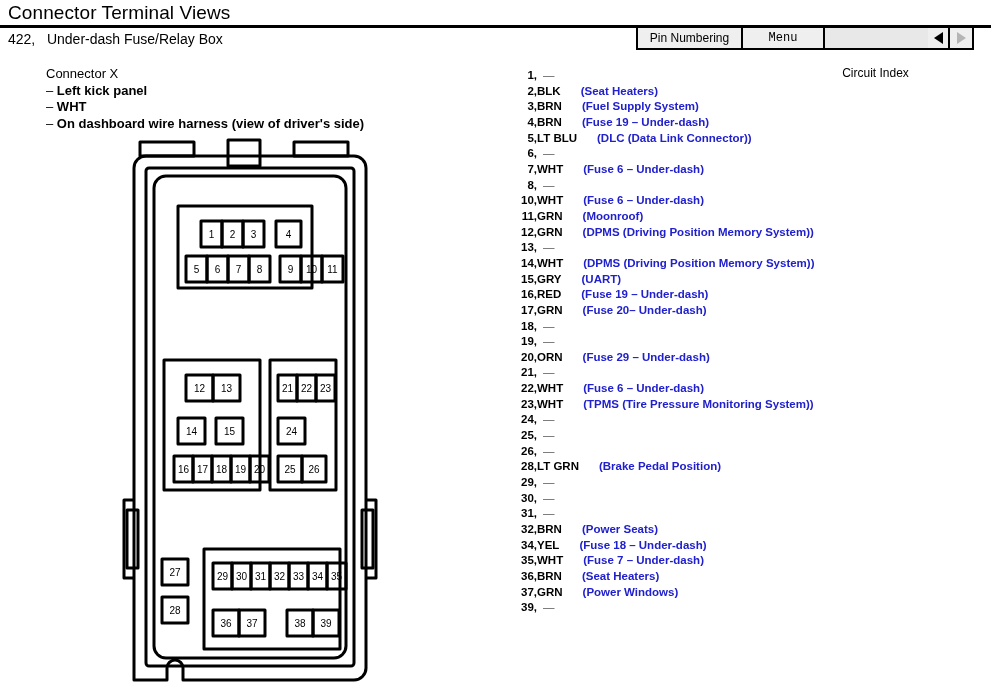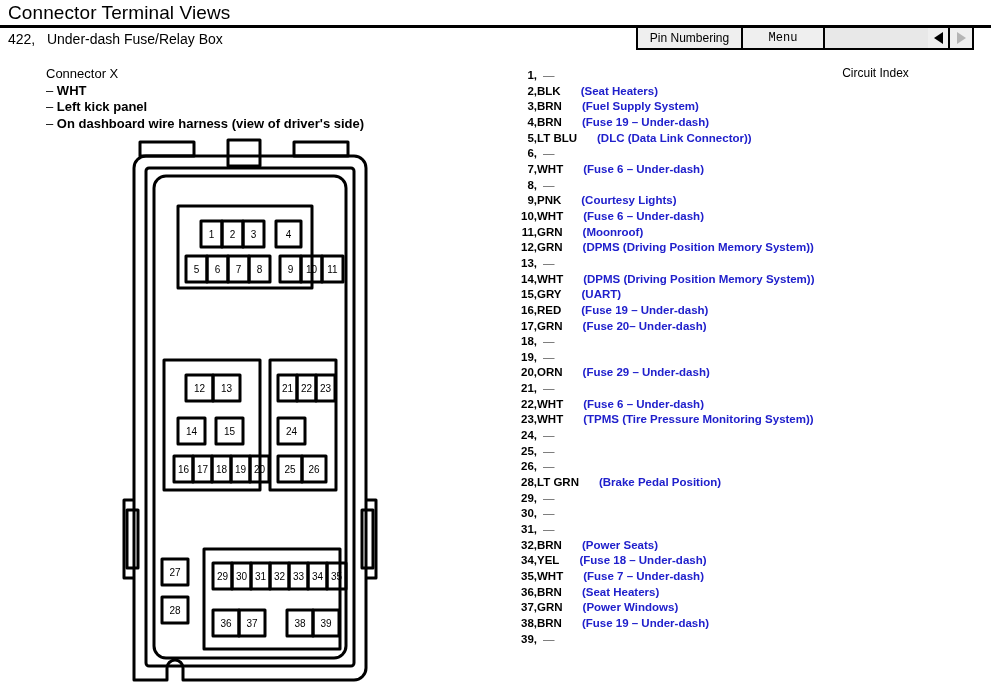--- a/index.html
+++ b/index.html
@@ -167,25 +167,25 @@
   </div>
   <div class="tb-arrow last">
     <span class="tri-right"></span>
   </div>
 </div>
 
 <div id="conn-desc">
   <div class="conn-title">Connector X</div>
   <div class="bullet">
     <span class="dash">–</span>
-    <span>WHT</span>
+    <span>Left kick panel</span>
   </div>
   <div class="bullet">
     <span class="dash">–</span>
-    <span>Left kick panel</span>
+    <span>WHT</span>
   </div>
   <div class="bullet">
     <span class="dash">–</span>
     <span>On dashboard wire harness (view of driver's side)</span>
   </div>
 </div>
 
 <div id="connector-drawing">
   <svg width="266" height="548" viewBox="0 0 266 548">
     <g fill="none" stroke="#000000" stroke-width="3" stroke-linejoin="round">
@@ -322,21 +322,20 @@
 
 <div id="pin-list">
     <div class="pin-row"><span class="pin-num">1,</span><span class="pin-empty">—</span></div>
     <div class="pin-row"><span class="pin-num">2,</span><span class="pin-color">BLK</span><span class="pin-desc">(Seat Heaters)</span></div>
     <div class="pin-row"><span class="pin-num">3,</span><span class="pin-color">BRN</span><span class="pin-desc">(Fuel Supply System)</span></div>
     <div class="pin-row"><span class="pin-num">4,</span><span class="pin-color">BRN</span><span class="pin-desc">(Fuse 19 – Under-dash)</span></div>
     <div class="pin-row"><span class="pin-num">5,</span><span class="pin-color">LT BLU</span><span class="pin-desc">(DLC (Data Link Connector))</span></div>
     <div class="pin-row"><span class="pin-num">6,</span><span class="pin-empty">—</span></div>
     <div class="pin-row"><span class="pin-num">7,</span><span class="pin-color">WHT</span><span class="pin-desc">(Fuse 6 – Under-dash)</span></div>
     <div class="pin-row"><span class="pin-num">8,</span><span class="pin-empty">—</span></div>
-    <div class="pin-row"><span class="pin-num">9,</span><span class="pin-color">PNK</span><span class="pin-desc">(Courtesy Lights)</span></div>
     <div class="pin-row"><span class="pin-num">10,</span><span class="pin-color">WHT</span><span class="pin-desc">(Fuse 6 – Under-dash)</span></div>
     <div class="pin-row"><span class="pin-num">11,</span><span class="pin-color">GRN</span><span class="pin-desc">(Moonroof)</span></div>
     <div class="pin-row"><span class="pin-num">12,</span><span class="pin-color">GRN</span><span class="pin-desc">(DPMS (Driving Position Memory System))</span></div>
     <div class="pin-row"><span class="pin-num">13,</span><span class="pin-empty">—</span></div>
     <div class="pin-row"><span class="pin-num">14,</span><span class="pin-color">WHT</span><span class="pin-desc">(DPMS (Driving Position Memory System))</span></div>
     <div class="pin-row"><span class="pin-num">15,</span><span class="pin-color">GRY</span><span class="pin-desc">(UART)</span></div>
     <div class="pin-row"><span class="pin-num">16,</span><span class="pin-color">RED</span><span class="pin-desc">(Fuse 19 – Under-dash)</span></div>
     <div class="pin-row"><span class="pin-num">17,</span><span class="pin-color">GRN</span><span class="pin-desc">(Fuse 20– Under-dash)</span></div>
     <div class="pin-row"><span class="pin-num">18,</span><span class="pin-empty">—</span></div>
     <div class="pin-row"><span class="pin-num">19,</span><span class="pin-empty">—</span></div>
@@ -349,15 +348,14 @@
     <div class="pin-row"><span class="pin-num">26,</span><span class="pin-empty">—</span></div>
     <div class="pin-row"><span class="pin-num">28,</span><span class="pin-color">LT GRN</span><span class="pin-desc">(Brake Pedal Position)</span></div>
     <div class="pin-row"><span class="pin-num">29,</span><span class="pin-empty">—</span></div>
     <div class="pin-row"><span class="pin-num">30,</span><span class="pin-empty">—</span></div>
     <div class="pin-row"><span class="pin-num">31,</span><span class="pin-empty">—</span></div>
     <div class="pin-row"><span class="pin-num">32,</span><span class="pin-color">BRN</span><span class="pin-desc">(Power Seats)</span></div>
     <div class="pin-row"><span class="pin-num">34,</span><span class="pin-color">YEL</span><span class="pin-desc">(Fuse 18 – Under-dash)</span></div>
     <div class="pin-row"><span class="pin-num">35,</span><span class="pin-color">WHT</span><span class="pin-desc">(Fuse 7 – Under-dash)</span></div>
     <div class="pin-row"><span class="pin-num">36,</span><span class="pin-color">BRN</span><span class="pin-desc">(Seat Heaters)</span></div>
     <div class="pin-row"><span class="pin-num">37,</span><span class="pin-color">GRN</span><span class="pin-desc">(Power Windows)</span></div>
-    <div class="pin-row"><span class="pin-num">38,</span><span class="pin-color">BRN</span><span class="pin-desc">(Fuse 19 – Under-dash)</span></div>
     <div class="pin-row"><span class="pin-num">39,</span><span class="pin-empty">—</span></div>
   </div>
 
 </body></html>

